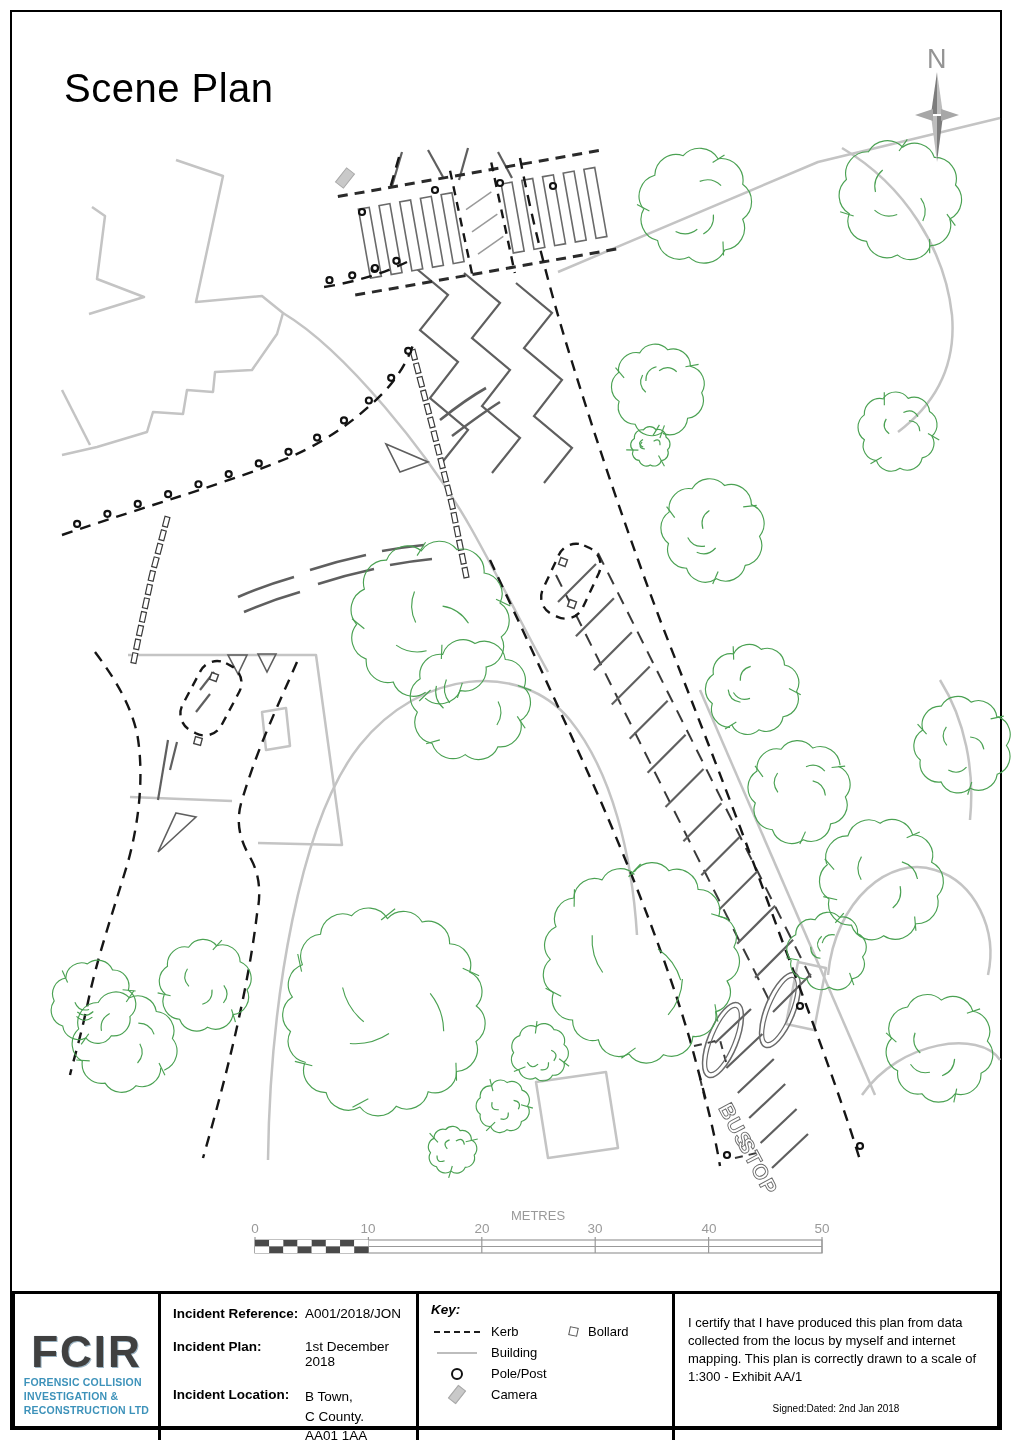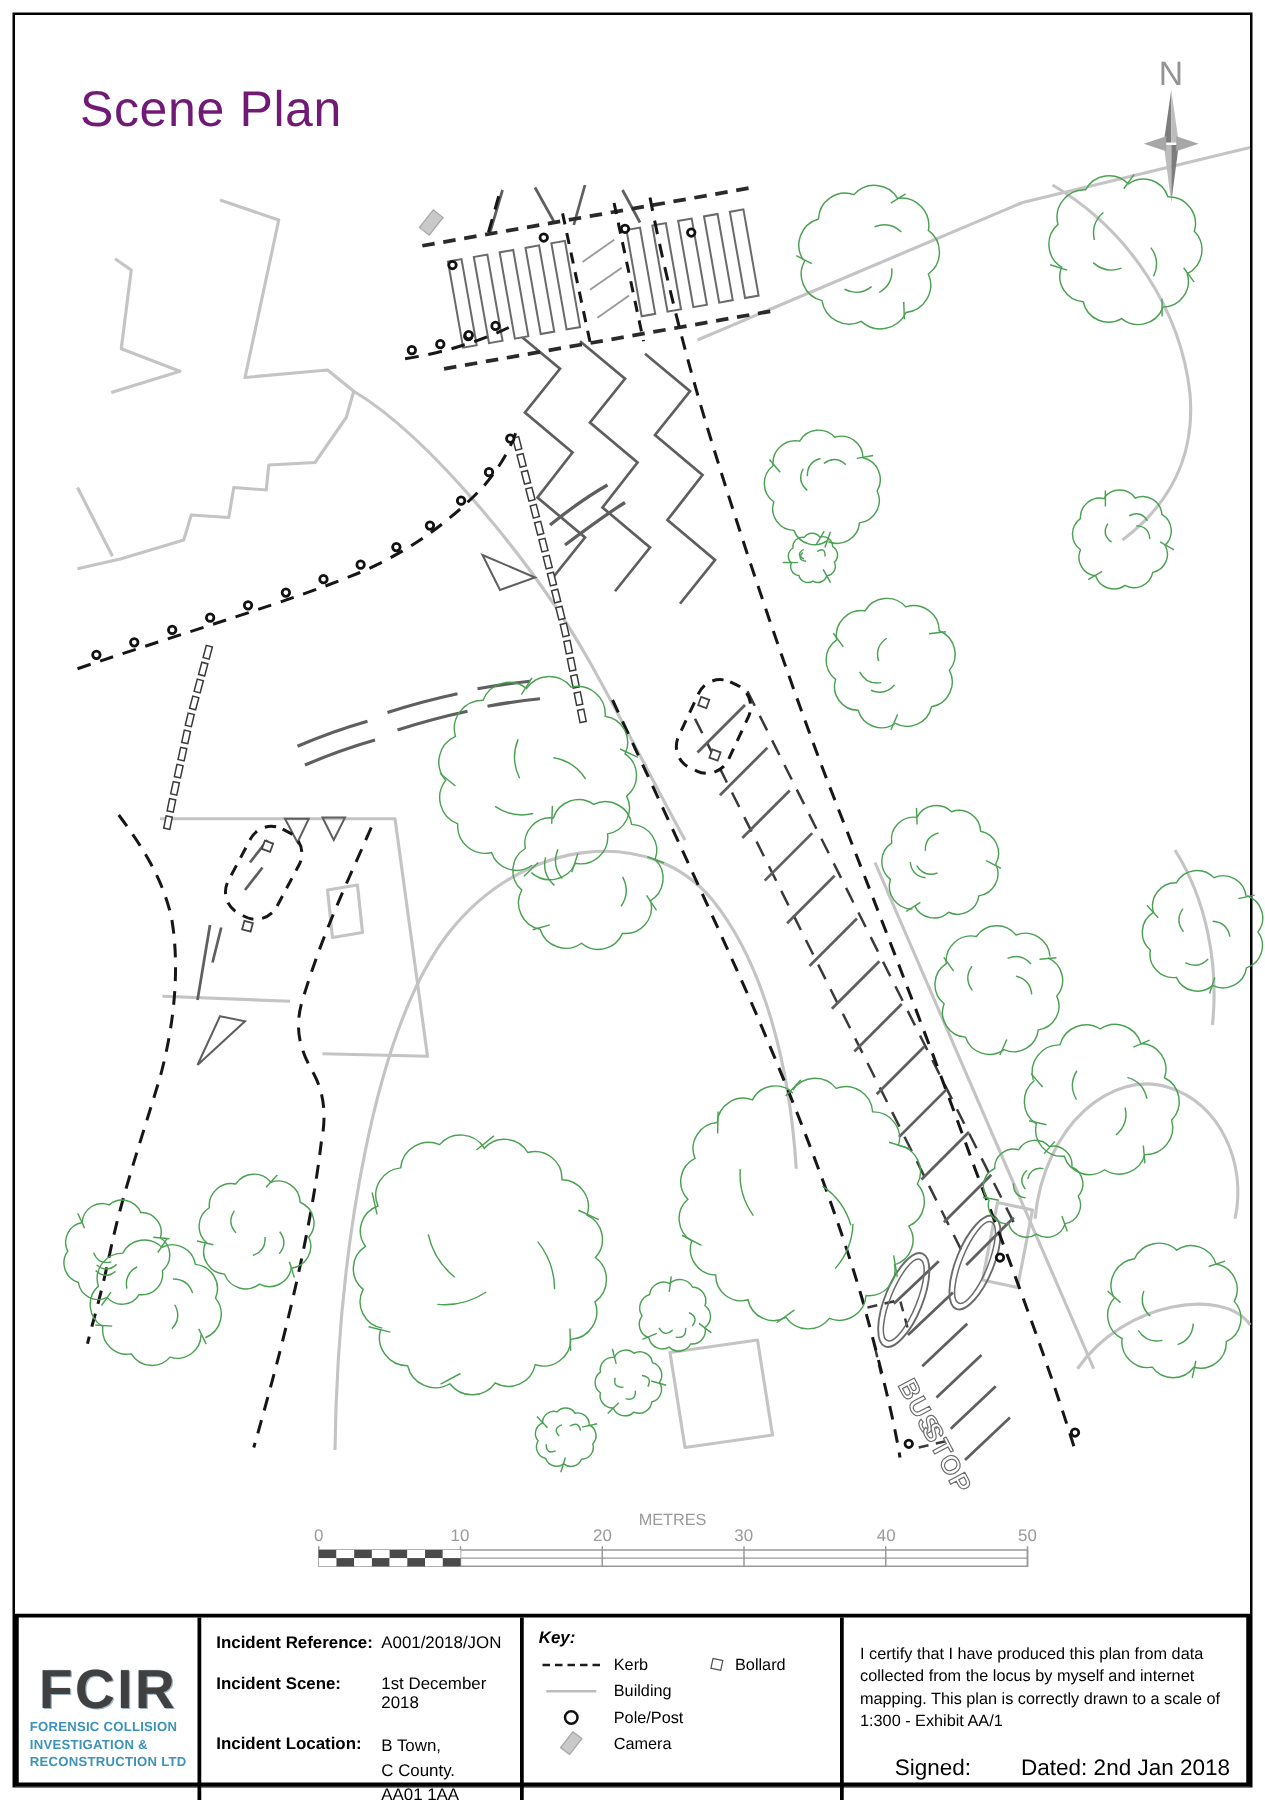--- a/index.html
+++ b/index.html
@@ -1,18 +1,18 @@
 <!DOCTYPE html>
 <html><head>
 <meta charset="utf-8">
 <style>
   html,body{margin:0;padding:0;background:#fff;}
   body{width:1012px;height:1440px;position:relative;font-family:"Liberation Sans",sans-serif;overflow:hidden;}
   .page-border{position:absolute;left:10px;top:10px;right:10px;bottom:10px;border:2px solid #000;}
-  .page-title{position:absolute;left:64px;top:66px;font-size:40px;color:#701a75;letter-spacing:.5px;}
+  .page-title{position:absolute;left:64px;top:66px;font-size:40px;color:#000000;letter-spacing:.5px;}
   #map-svg{position:absolute;left:0;top:0;}
   .north{position:absolute;left:903px;top:44px;width:70px;height:140px;}
   .north .n-label{position:absolute;left:24px;top:0;font-size:27px;color:#949494;}
   
   .footer{position:absolute;left:12px;right:12px;bottom:11px;height:132px;border:3px solid #000;
           display:grid;grid-template-columns:146px 258px 256px 1fr;background:#fff;}
   .fcell{border-right:3px solid #000;padding:8px 12px;position:relative;}
   .fcell:last-child{border-right:none;}
   .logo-cell{display:flex;flex-direction:column;justify-content:center;align-items:center;padding:4px;}
   .logo-acronym{font-size:44px;font-weight:bold;letter-spacing:2px;color:#404040;
@@ -27,21 +27,21 @@
   .key-row{display:flex;align-items:center;height:21px;}
   .key-swatch{width:52px;display:flex;justify-content:center;align-items:center;margin-right:8px;}
   .key-label{font-size:13px;}
   .kerb-swatch{width:46px;border-top:2.5px dashed #1c1c1c;}
   .building-swatch{width:40px;border-top:2px solid #bdbdbd;}
   .pole-swatch{width:8px;height:8px;border-radius:50%;border:2.5px solid #111;background:#fff;}
   .camera-swatch{width:8px;height:15px;background:#c9c9c9;border:1px solid #a9a9a9;transform:rotate(38deg);}
   .bollard-entry{position:absolute;left:150px;top:30px;display:flex;align-items:center;}
   .bollard-swatch{width:7px;height:7px;border:1.5px solid #555;transform:rotate(12deg);margin-right:10px;}
   .cert-cell{font-size:13px;line-height:1.38;padding:20px 13px;}
-  .cert-sign-row{display:flex;justify-content:flex-end;margin-top:16px;font-size:18px;gap:40px;}
+  .cert-sign-row{display:flex;justify-content:center;margin-top:16px;font-size:10px;}
 </style>
 </head>
 <body>
 
 <div class="page-border"></div>
 
 <div class="page-title">Scene Plan</div>
 
 <svg id="map-svg" width="1012" height="1280" viewBox="0 0 1012 1280">
 
@@ -496,21 +496,21 @@
       <div>FORENSIC COLLISION</div>
       <div>INVESTIGATION &amp;</div>
       <div>RECONSTRUCTION LTD</div>
     </div>
   </div>
 
   <div class="fcell">
     <div class="inc-grid">
       <div class="lbl">Incident Reference:</div>
       <div class="val">A001/2018/JON</div>
-      <div class="lbl">Incident Scene:</div>
+      <div class="lbl">Incident Plan:</div>
       <div class="val">1st December 2018</div>
       <div class="lbl">Incident Location:</div>
       <div class="val">
         <div>B Town,</div>
         <div>C County.</div>
         <div>AA01 1AA</div>
       </div>
     </div>
   </div>
 

